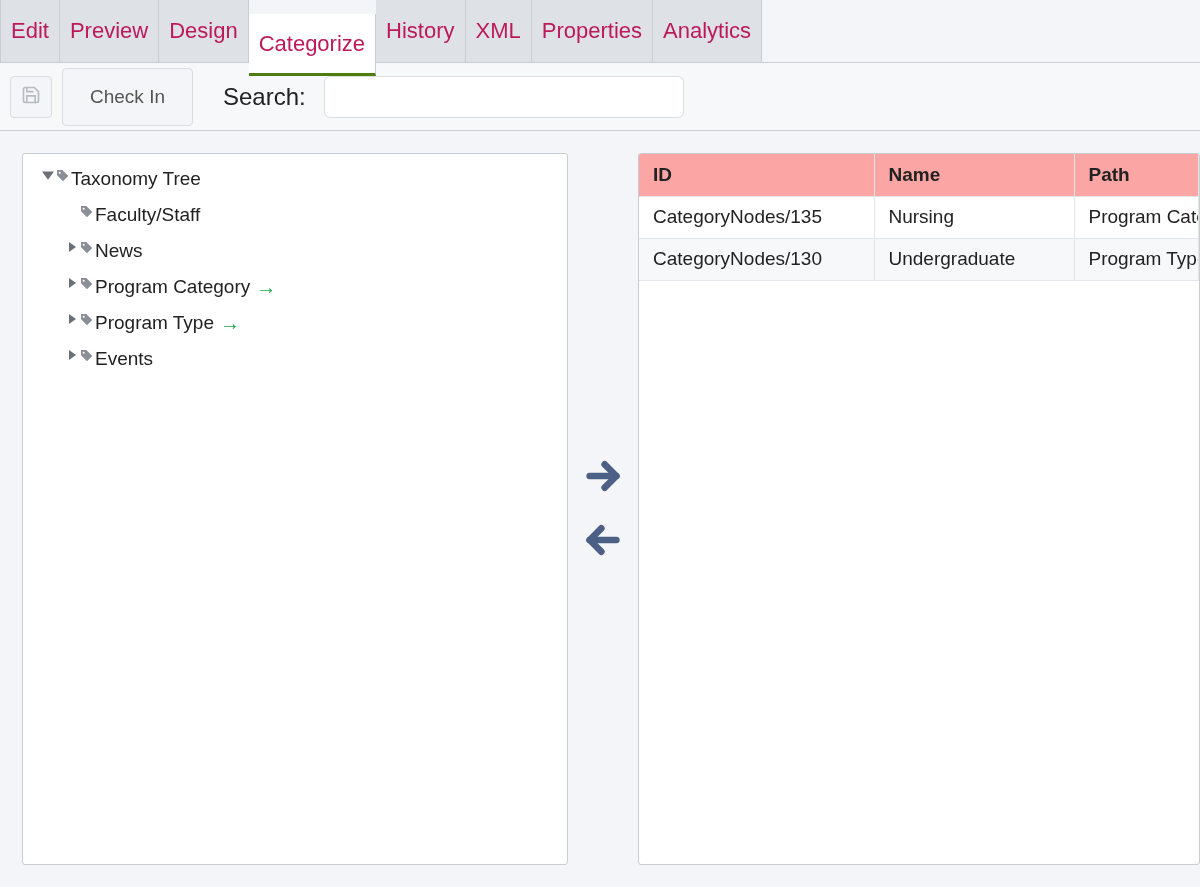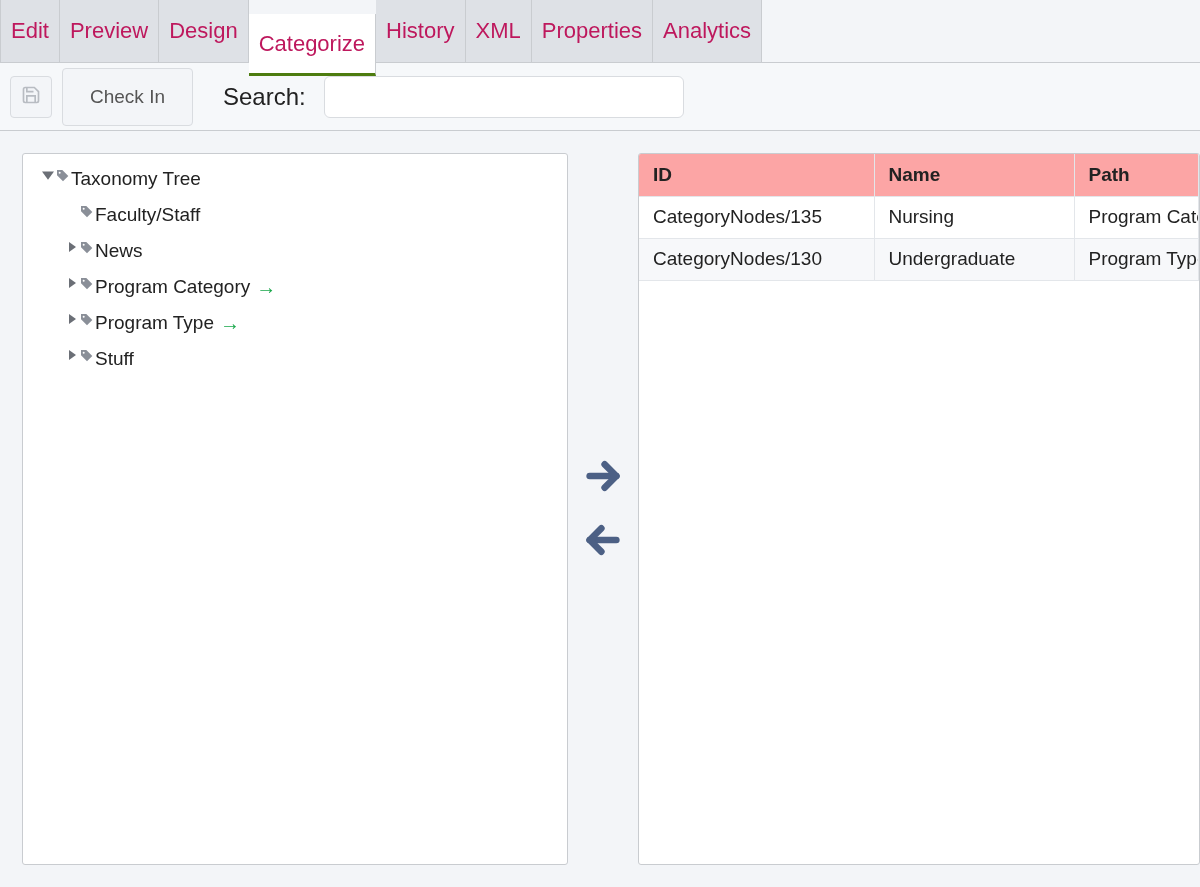--- a/index.html
+++ b/index.html
@@ -276,21 +276,21 @@
           <svg width="10" height="10" viewBox="0 0 10 10">
             <polygon points="2,0 9,5 2,10" fill="#6b6f76"></polygon>
           </svg>
         </span>
       <span class="tag-icon">
           <svg width="16" height="16" viewBox="0 0 24 24" fill="#8a8f98">
             <path d="M20 12l-8 8-9-9V3h8l9 9z"></path>
             <circle cx="7" cy="7" r="1.5" fill="#fff"></circle>
           </svg>
         </span>
-      <span>Stuff</span>
+      <span>Events</span>
     </div>
 
   </div>
 
   <div class="xfer-col">
     <button class="xfer-btn">
       <span>
         <svg width="40" height="40" viewBox="0 0 24 24" fill="none" stroke="#4c6085" stroke-width="4" stroke-linecap="round" stroke-linejoin="round">
           <line x1="4" y1="12" x2="20" y2="12"></line>
           <polyline points="13 5 20 12 13 19"></polyline>

